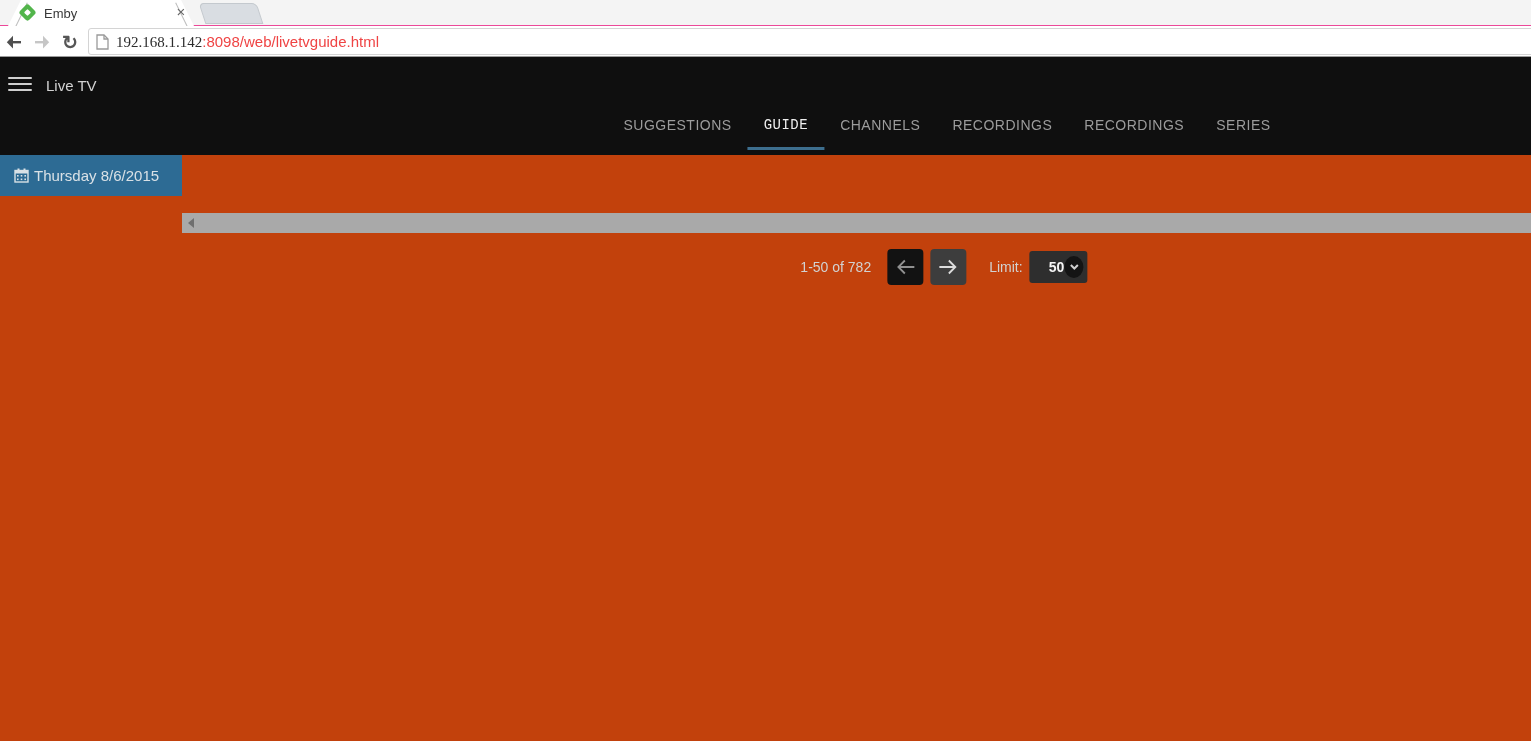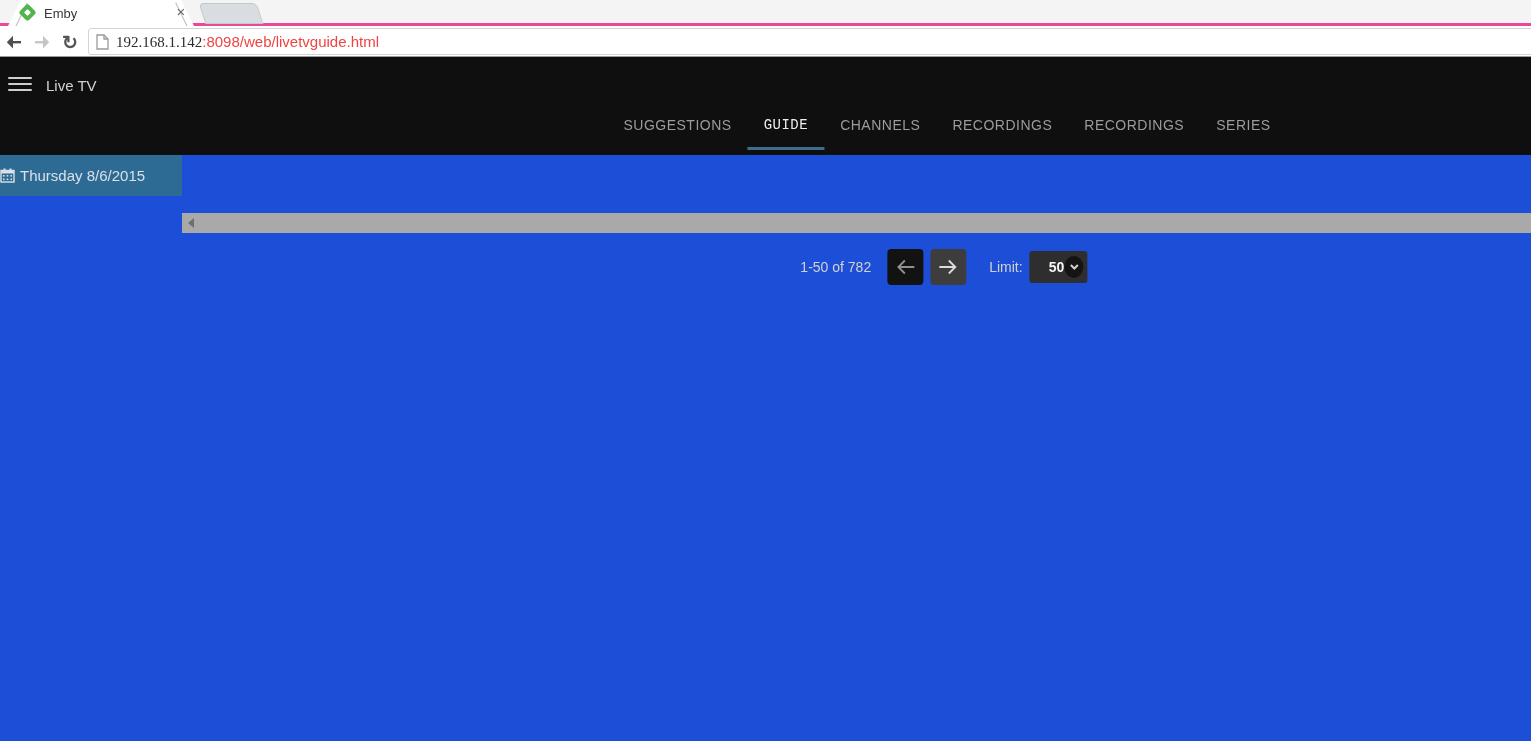--- a/index.html
+++ b/index.html
@@ -2,21 +2,21 @@
 <html><head>
 <meta charset="utf-8">
 <style>
   * { margin:0; padding:0; box-sizing:border-box; }
   html,body { width:1531px; height:741px; overflow:hidden; background:#fff;
               font-family:"Liberation Sans", sans-serif; }
   .stage { position:relative; width:1531px; height:741px; }
 
   
   .tabstrip { position:absolute; top:0; left:0; right:0; height:26px;
-              background:#f4f4f4; border-bottom:3px solid #ec4899; }
+              background:#f4f4f4; border-bottom:1px solid #ec4899; }
   .btab { position:absolute; left:8px; top:0; width:186px; height:26px; background:#fff;
           clip-path: polygon(0 100%, 13px 0, 173px 0, 186px 100%); }
   .btab-edge { position:absolute; top:0; width:1px; height:27px; background:#bdbdbd; }
   .edge-l { left:15px; transform:rotate(26deg); transform-origin:bottom center; }
   .edge-r { left:187px; transform:rotate(-26deg); transform-origin:bottom center; }
   .favicon { position:absolute; left:21px; top:6px; width:13px; height:13px;
              background:#52b54b; border-radius:3px; transform:rotate(45deg); }
   .favicon .fav-core { position:absolute; left:4px; top:4px; width:5px; height:5px;
              background:#ffffff; border-radius:1px; }
   .btab-title { position:absolute; left:44px; top:6px; font-size:13px; color:#383838; }
@@ -33,36 +33,36 @@
   .nav-reload { left:58px; font-size:19px; font-weight:bold; color:#565656; }
   .omnibox { position:absolute; left:88px; top:2px; right:-6px; height:27px;
              border:1px solid #d4d4d4; border-radius:3px; background:#fff;
              display:flex; align-items:center; padding-left:6px; }
   .page-ico { margin-right:7px; }
   .url { font-size:15px; white-space:nowrap; }
   .url-host { color:#2c2c2c;font-family:Liberation Serif, serif; }
   .url-path { color:#ef4444; }
 
   
-  .app { position:absolute; top:57px; left:0; right:0; bottom:0; background:#1d4ed8;text-align:right; }
+  .app { position:absolute; top:57px; left:0; right:0; bottom:0; background:#c2410c;text-align:right; }
   .app-header { position:absolute; top:0; left:0; right:0; height:98px; background:#0f0f0f; }
   .menu-btn { position:absolute; left:8px; top:17px; width:24px; height:20px;
               display:flex; flex-direction:column; justify-content:center; gap:4px; cursor:pointer; }
   .menu-btn i { display:block; height:2px; background:#cfcfcf; border-radius:1px; }
   .app-title { position:absolute; left:46px; top:20px; font-size:15px; color:#d2d2d2; }
 
   .tabs { position:absolute; top:60px; left:947px; transform:translateX(-50%);
           display:flex; white-space:nowrap; }
   .tab-item { display:block; padding:0 16px 14px 16px; font-size:14px; letter-spacing:.5px;
               color:#9c9c9c; text-decoration:none; border-bottom:3px solid transparent; cursor:pointer; }
   .tab-item.active { color:#efefef; border-bottom-color:#3d6e8e;font-family:Liberation Mono, monospace; }
 
   .date-btn { position:absolute; top:98px; left:0; width:182px; height:41px;
               background:#2d6b94; color:#d9e1e6; display:flex; align-items:center;
-              padding-left:0; font-size:15px; cursor:pointer; }
+              padding-left:14px; font-size:15px; cursor:pointer; }
   .date-btn svg { margin-right:5px; flex:none; }
 
   .hscrollbar { position:absolute; top:156px; left:182px; right:0; height:20px;
                 background:#a9a9a9; display:flex; align-items:center; }
   .scroll-left-tri { width:0; height:0; margin-left:6px;
                      border-top:5px solid transparent; border-bottom:5px solid transparent;
                      border-right:6px solid #6f6f6f; }
 
   .pagination { position:absolute; top:192px; left:944px; transform:translateX(-50%);
                 display:flex; align-items:center; height:36px; }

